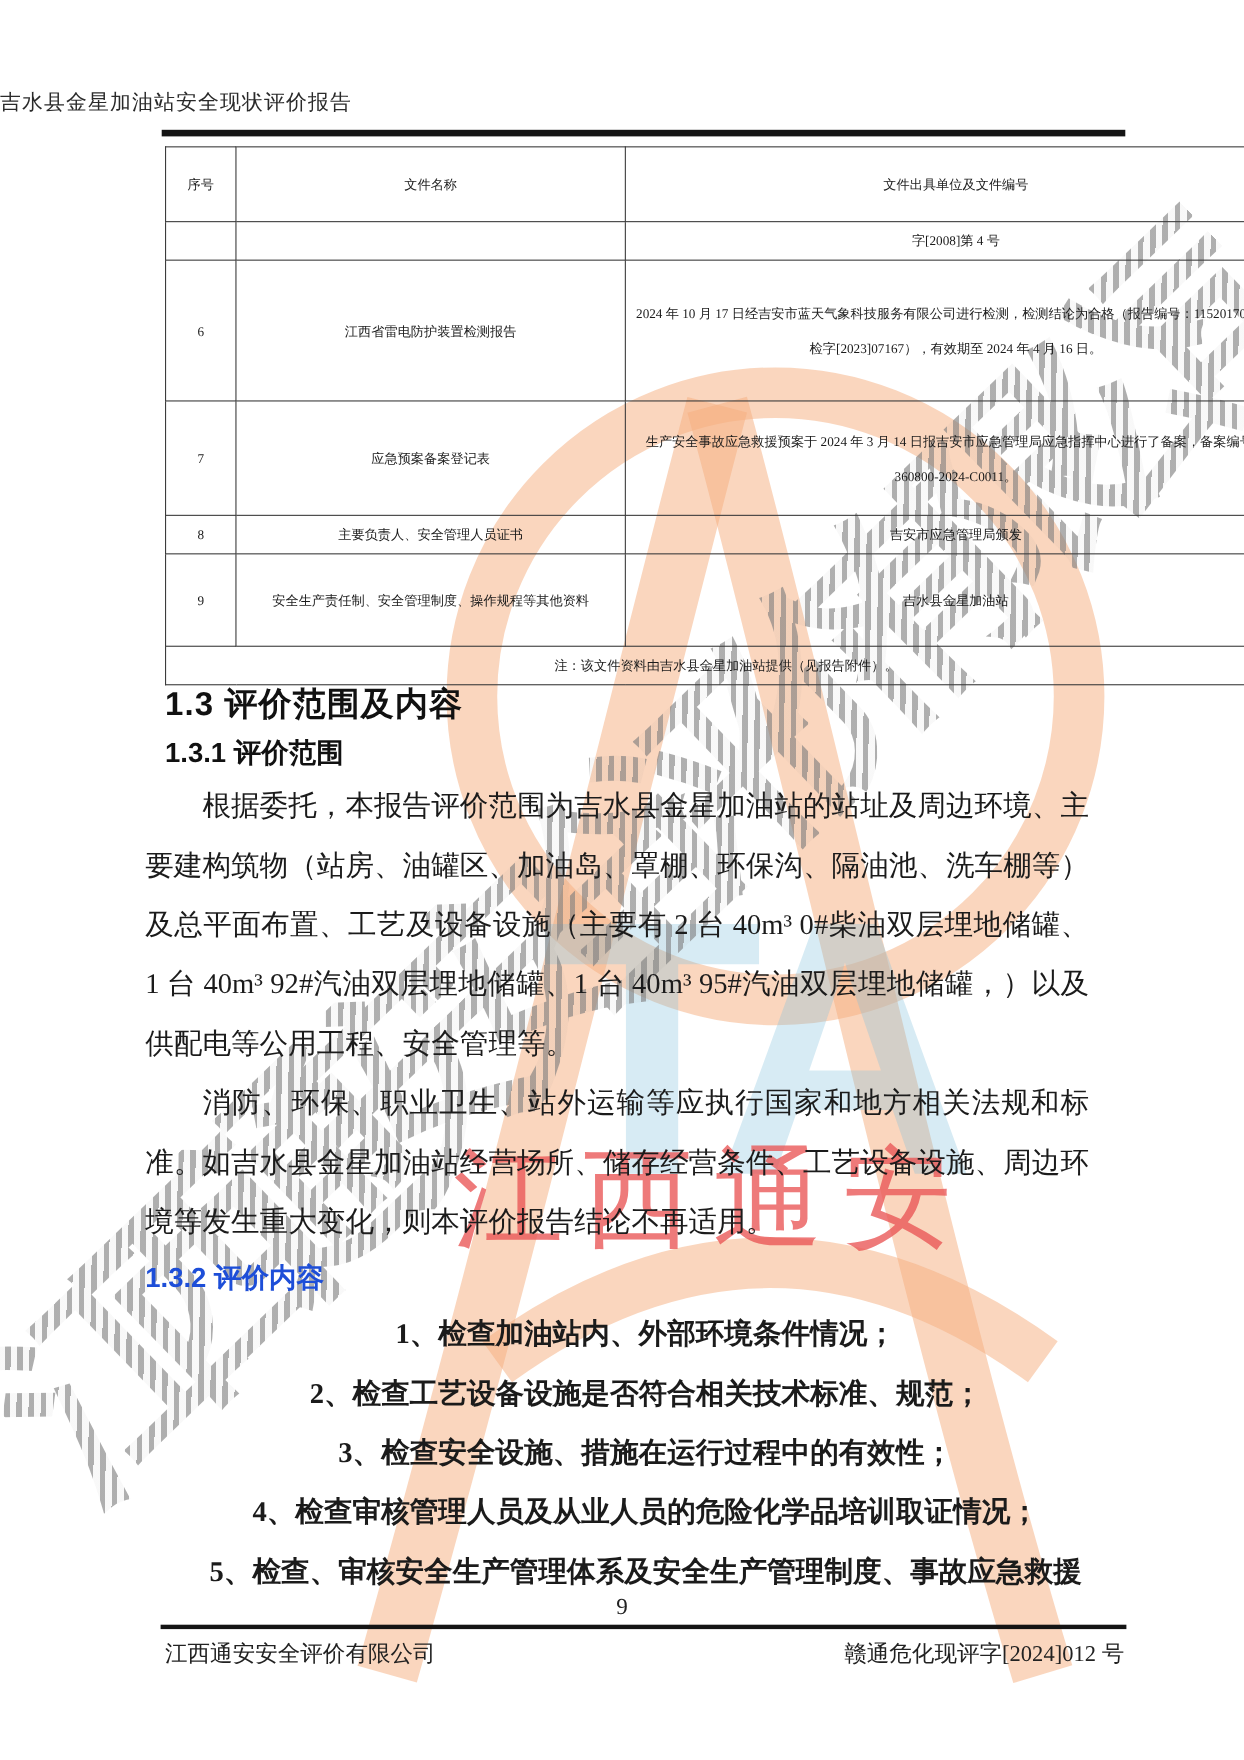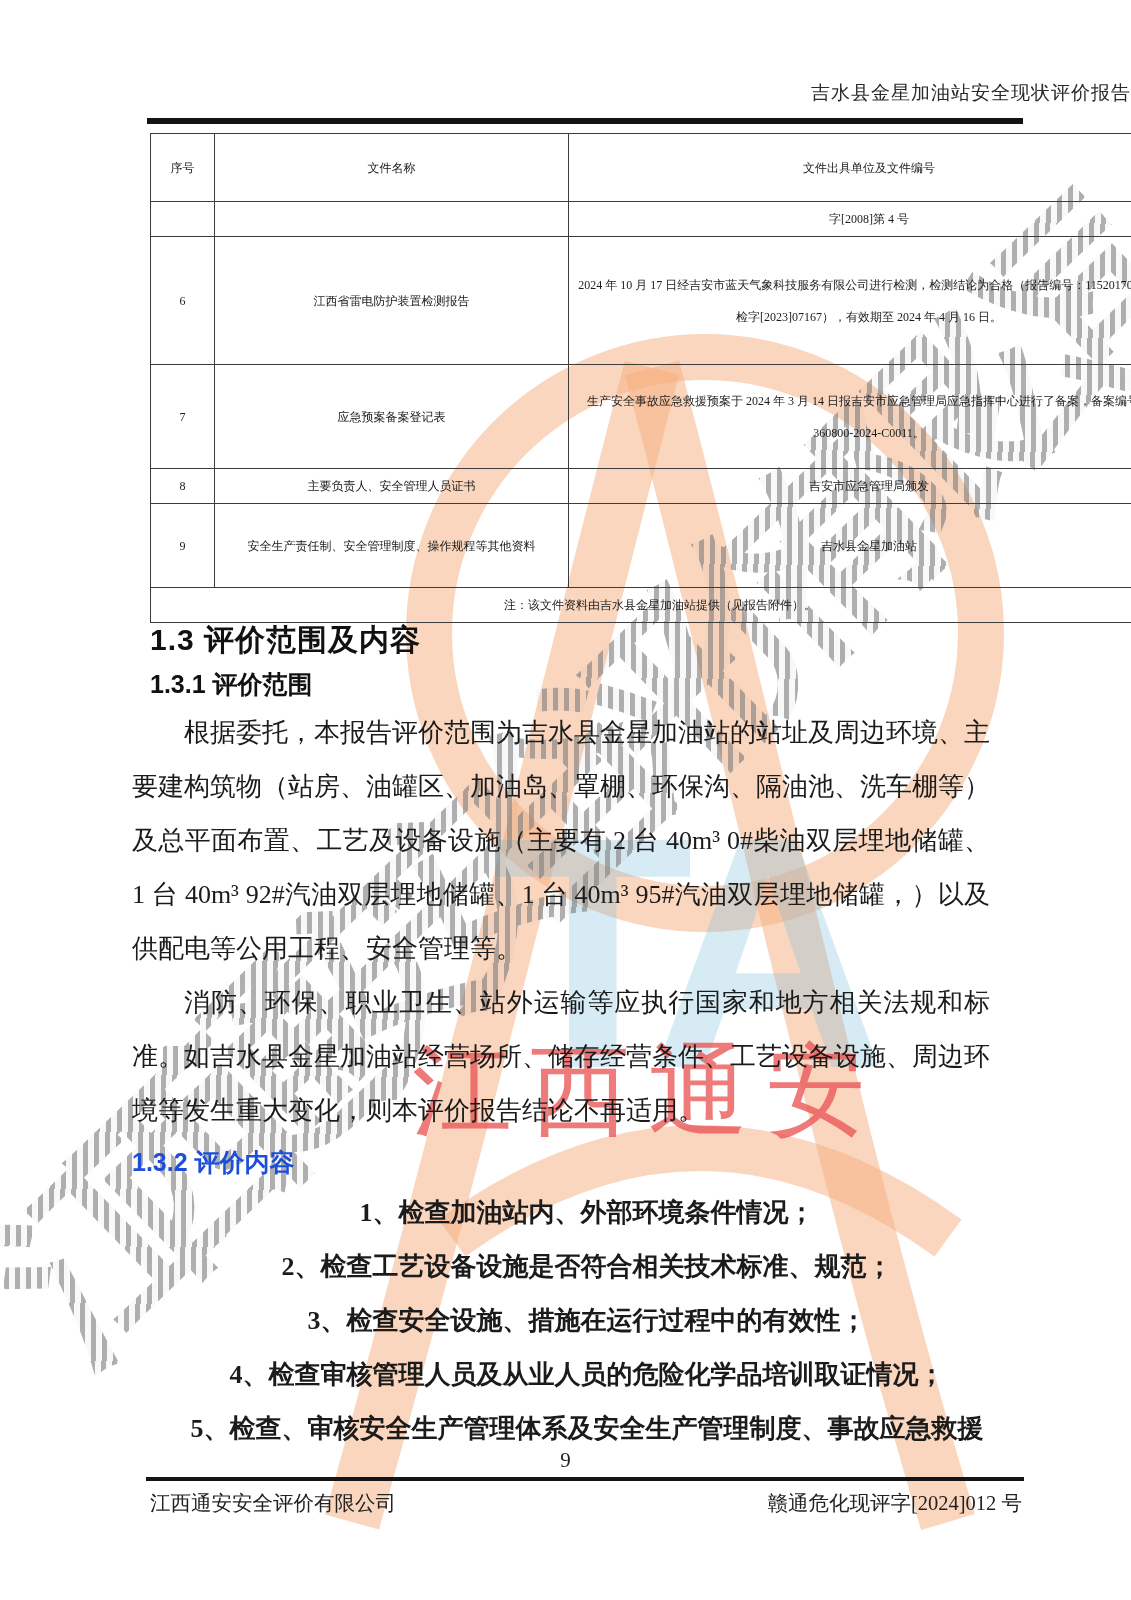--- a/index.html
+++ b/index.html
@@ -27,21 +27,21 @@
   }
   .wm-red{
     position:absolute;left:412px;top:1040px;
     font-family:"Liberation Sans",sans-serif;font-weight:normal;
     font-size:100px;letter-spacing:18px;line-height:1;
     color:rgba(233,84,84,0.78);
   }
   
   .content{position:absolute;inset:0;z-index:2;}
   .doc-title{
-    position:absolute;top:80px;left:0;width:100%;text-align:right;
+    position:absolute;top:80px;left:0;width:100%;text-align:left;
     font-size:19px;letter-spacing:1px;color:#2a2a2a;
   }
   .head-rule{position:absolute;top:118px;left:147px;width:876px;height:6px;background:#141414;}
   table.doc-table{
     position:absolute;top:133px;left:150px;width:1020px;
     border-collapse:collapse;table-layout:fixed;
     font-size:12px;color:#1b1b1b;
   }
   table.doc-table td,table.doc-table th{
     border:1px solid #3c3c3c;padding:1px 6px;

